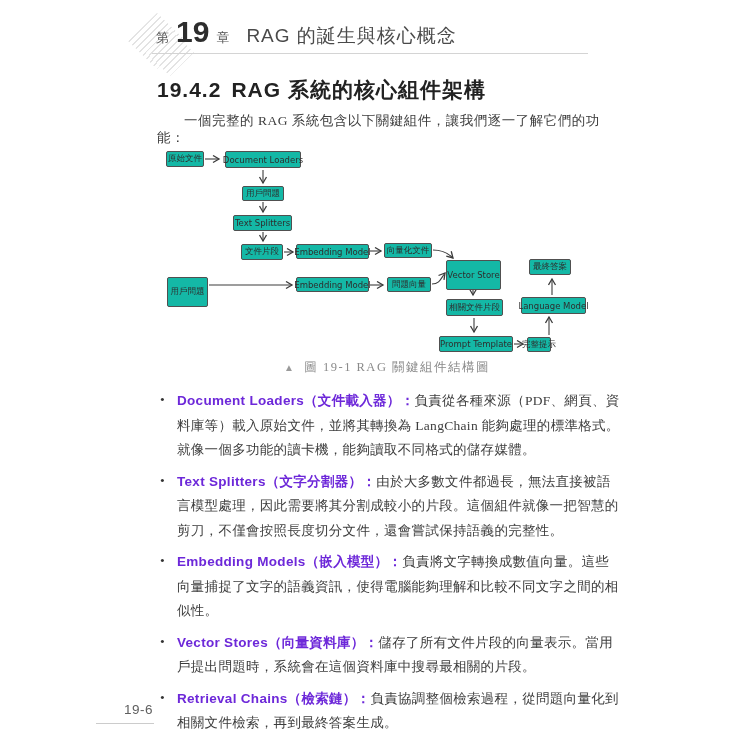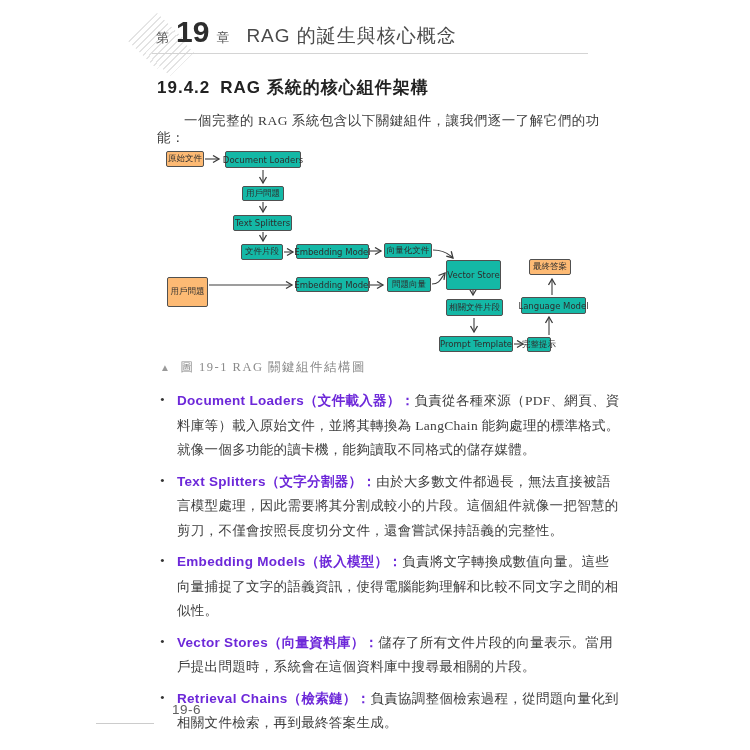--- a/index.html
+++ b/index.html
@@ -18,45 +18,45 @@
   .d2 { left:146px; top:29px; width:48px; height:47px; }
 
   
   .chapter-header { position:absolute; left:156px; top:15px; display:flex; align-items:baseline; }
   .ch-pre,.ch-suf { font-family:"Liberation Sans",sans-serif; font-size:13px; color:#555; }
   .ch-num { font-family:"Liberation Sans",sans-serif; font-size:30px; font-weight:700; color:#2d2d2d; margin:0 7px; }
   .ch-title { font-family:"Liberation Sans",sans-serif; font-size:19px; color:#4a4a4a; margin-left:17px; letter-spacing:1px; }
   .header-rule { position:absolute; left:152px; top:53px; width:436px; height:1px; background:#d4d4d4; }
 
   
-  .section-title { position:absolute; left:157px; top:76px; margin:0; font-family:"Liberation Sans",sans-serif; font-size:17px; font-weight:700; color:#222; letter-spacing:1px; }
+  .section-title { position:absolute; left:157px; top:76px; margin:0; font-family:"Liberation Sans",sans-serif; font-size:21px; font-weight:700; color:#222; letter-spacing:1px; }
   .section-title .num { margin-right:10px; }
   .intro { position:absolute; left:157px; top:112px; width:466px; margin:0; font-size:13.5px; line-height:17px; color:#3d3d3d; text-indent:2em; letter-spacing:0.5px; }
 
   
   .diagram { position:absolute; inset:0; }
   .arrows { position:absolute; left:0; top:0; }
   .node {
     position:absolute; box-sizing:border-box; display:flex; align-items:center; justify-content:center;
     border:1px solid #505050; background:#14b8a6; border-radius:2px;
     font-family:"DejaVu Sans",sans-serif; font-size:8.5px; color:#2e2e2e; white-space:nowrap;
   }
-  .node.shaded { background:#fdba74; }
+  .node.shaded { background:#14b8a6; }
 
-  .figure-caption { position:absolute; left:160px; top:359px; width:466px; font-size:12.5px; color:#8a8a8a; letter-spacing:1.5px; }
+  .figure-caption { position:absolute; left:154px; top:359px; width:466px; text-align:center; font-size:12.5px; color:#8a8a8a; letter-spacing:1.5px; }
   .figure-caption .tri { font-size:10px; margin-right:9px; color:#9a9a9a; }
 
   
   .bullets { position:absolute; left:160px; top:389px; width:462px; margin:0; padding:0; list-style:none; }
   .bullets li { position:relative; padding-left:17px; margin-bottom:7px; font-size:13.5px; line-height:24.5px; color:#3d3d3d; letter-spacing:0.3px; }
   .b-marker { position:absolute; left:0; top:-1px; color:#333; }
   .b-lead { font-family:"Liberation Sans",sans-serif; font-weight:700; color:#6d28d9; }
 
   
-  .page-number { position:absolute; left:124px; top:702px; font-family:"Liberation Sans",sans-serif; font-size:13.5px; color:#5f5f5f; letter-spacing:0.5px;margin-left:48px; }
+  .page-number { position:absolute; left:124px; top:702px; font-family:"Liberation Sans",sans-serif; font-size:13.5px; color:#5f5f5f; letter-spacing:0.5px; }
   .footer-rule { position:absolute; left:96px; top:723px; width:58px; height:1px; background:#cccccc; }
 </style>
 </head>
 <body>
 
 <div class="page">
 
   <div class="deco d1"></div>
   <div class="deco d2"></div>
 

